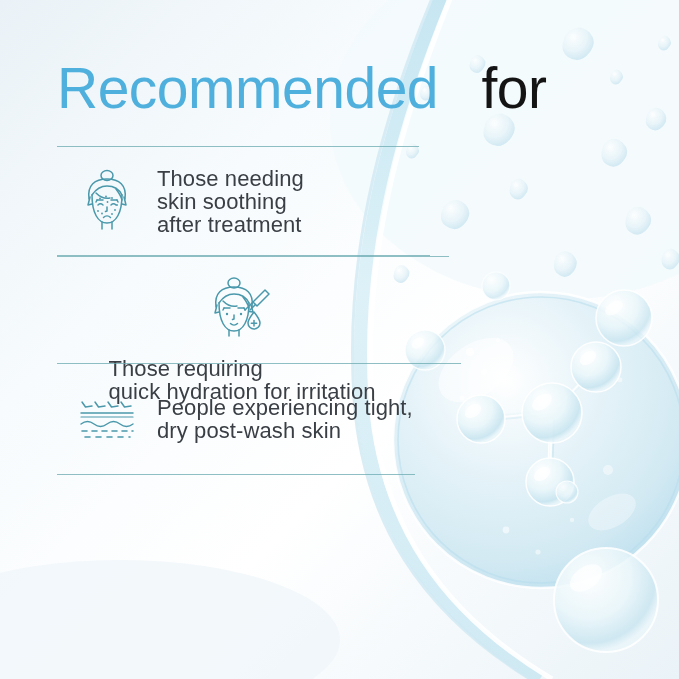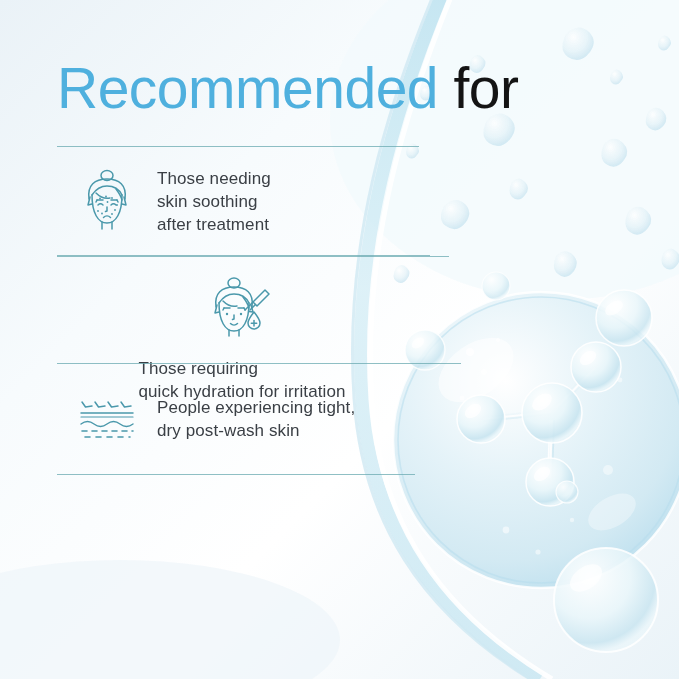--- a/index.html
+++ b/index.html
@@ -15,41 +15,41 @@
   .bg-art{position:absolute;inset:0;pointer-events:none;}
   .bg-art svg{display:block;width:679px;height:679px;}
 
   
   .headline{
     position:absolute;left:57px;top:60px;
     font-size:57px;line-height:1.0;letter-spacing:-0.5px;
     font-weight:400;white-space:nowrap;
   }
   .headline .w1{color:#4FB0DE;}
-  .headline .w2{color:#141414;}
+  .headline .w2{color:#141414;margin-left:28px;}
 
   
   .list{position:absolute;left:57px;top:146px;width:370px;}
   .rule{height:1px;background:#6aa9b0;opacity:.75;}
   .rule.r0{width:362px;}
   .rule.r1{width:373px;}
   .rule.r2{width:392px;}
   .rule.r3{width:404px;}
   .rule.r4{width:358px;}
 
   .row{display:flex;align-items:center;}
   .row.h0{height:108px;}
   .row.h1{height:120px;}
   .row.h2{height:106px;flex-direction:column;}
   .row.h3{height:110px;}
 
   .icon-cell{width:100px;flex:0 0 100px;display:flex;align-items:center;justify-content:center;}
   .icon-cell svg{display:block;}
   .txt{
-    color:#3a3f45;font-size:17px;line-height:23px;white-space:pre-line;
+    color:#3a3f45;font-size:22px;line-height:23px;white-space:pre-line;
     letter-spacing:.1px;
   }
 </style>
 </head>
 <body>
 
 <div class="canvas">
 
   <div class="bg-art">
     <svg viewBox="0 0 679 679" xmlns="http://www.w3.org/2000/svg">

